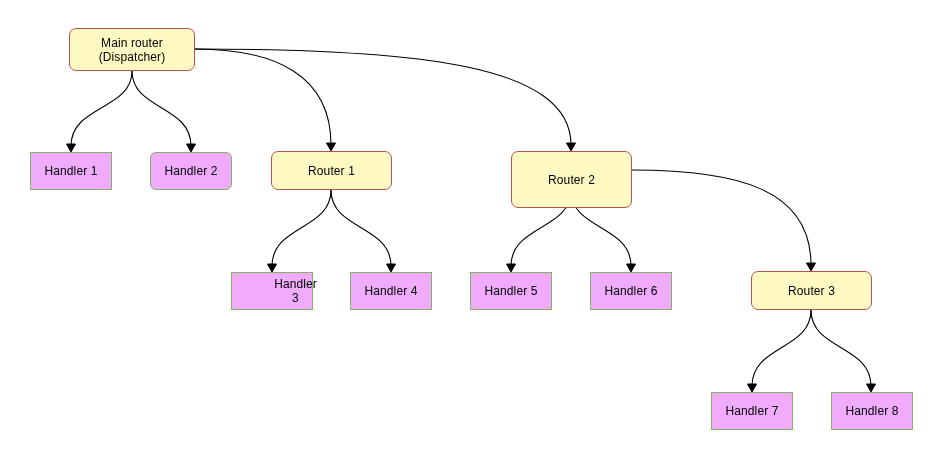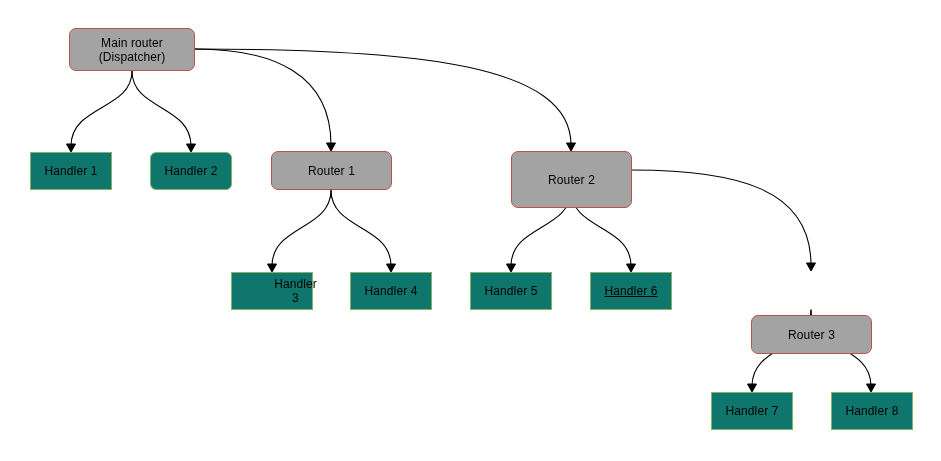--- a/index.html
+++ b/index.html
@@ -36,26 +36,26 @@
     align-items: center;
     justify-content: center;
     text-align: center;
     font-size: 12px;
     line-height: 14px;
     color: #000000;
     white-space: pre-line;
     letter-spacing: 0.1px;
   }
   .node.router {
-    background: #a3a3a3;
+    background: #fef9c3;
     border: 1px solid #b85450;
     border-radius: 7px;
   }
   .node.handler {
-    background: #0f766e;
+    background: #f0abfc;
     border: 1px solid #82b366;
     border-radius: 0px;
   }
   .edge-path {
     fill: none;
     stroke: #000000;
     stroke-width: 1.1px;
     stroke-linecap: round;
     stroke-linejoin: round;
   }
@@ -101,19 +101,19 @@
   <div id="nodes-group">
       <div class="node router" style="left: 69px; top: 28px; width: 126px; height: 43px;">Main router
 (Dispatcher)</div>
       <div class="node handler" style="left: 30px; top: 152px; width: 82px; height: 38px;">Handler 1</div>
       <div class="node handler" style="left: 150px; top: 152px; width: 82px; height: 38px; border-radius: 6px;">Handler 2</div>
       <div class="node router" style="left: 271px; top: 151px; width: 121px; height: 39px;">Router 1</div>
       <div class="node router" style="left: 511px; top: 151px; width: 121px; height: 57px;">Router 2</div>
       <div class="node handler" style="left: 231px; top: 272px; width: 82px; height: 38px; padding-left: 47px;">Handler 3</div>
       <div class="node handler" style="left: 350px; top: 272px; width: 82px; height: 38px;">Handler 4</div>
       <div class="node handler" style="left: 470px; top: 272px; width: 82px; height: 38px;">Handler 5</div>
-      <div class="node handler" style="left: 590px; top: 272px; width: 82px; height: 38px; text-decoration: underline;">Handler 6</div>
-      <div class="node router" style="left: 751px; top: 271px; width: 121px; height: 39px; margin-top: 44px;">Router 3</div>
+      <div class="node handler" style="left: 590px; top: 272px; width: 82px; height: 38px;">Handler 6</div>
+      <div class="node router" style="left: 751px; top: 271px; width: 121px; height: 39px;">Router 3</div>
       <div class="node handler" style="left: 711px; top: 392px; width: 82px; height: 38px; text-align: center;">Handler 7</div>
       <div class="node handler" style="left: 831px; top: 392px; width: 82px; height: 38px;">Handler 8</div>
     </div>
 
 </div>
 
 </body></html>

